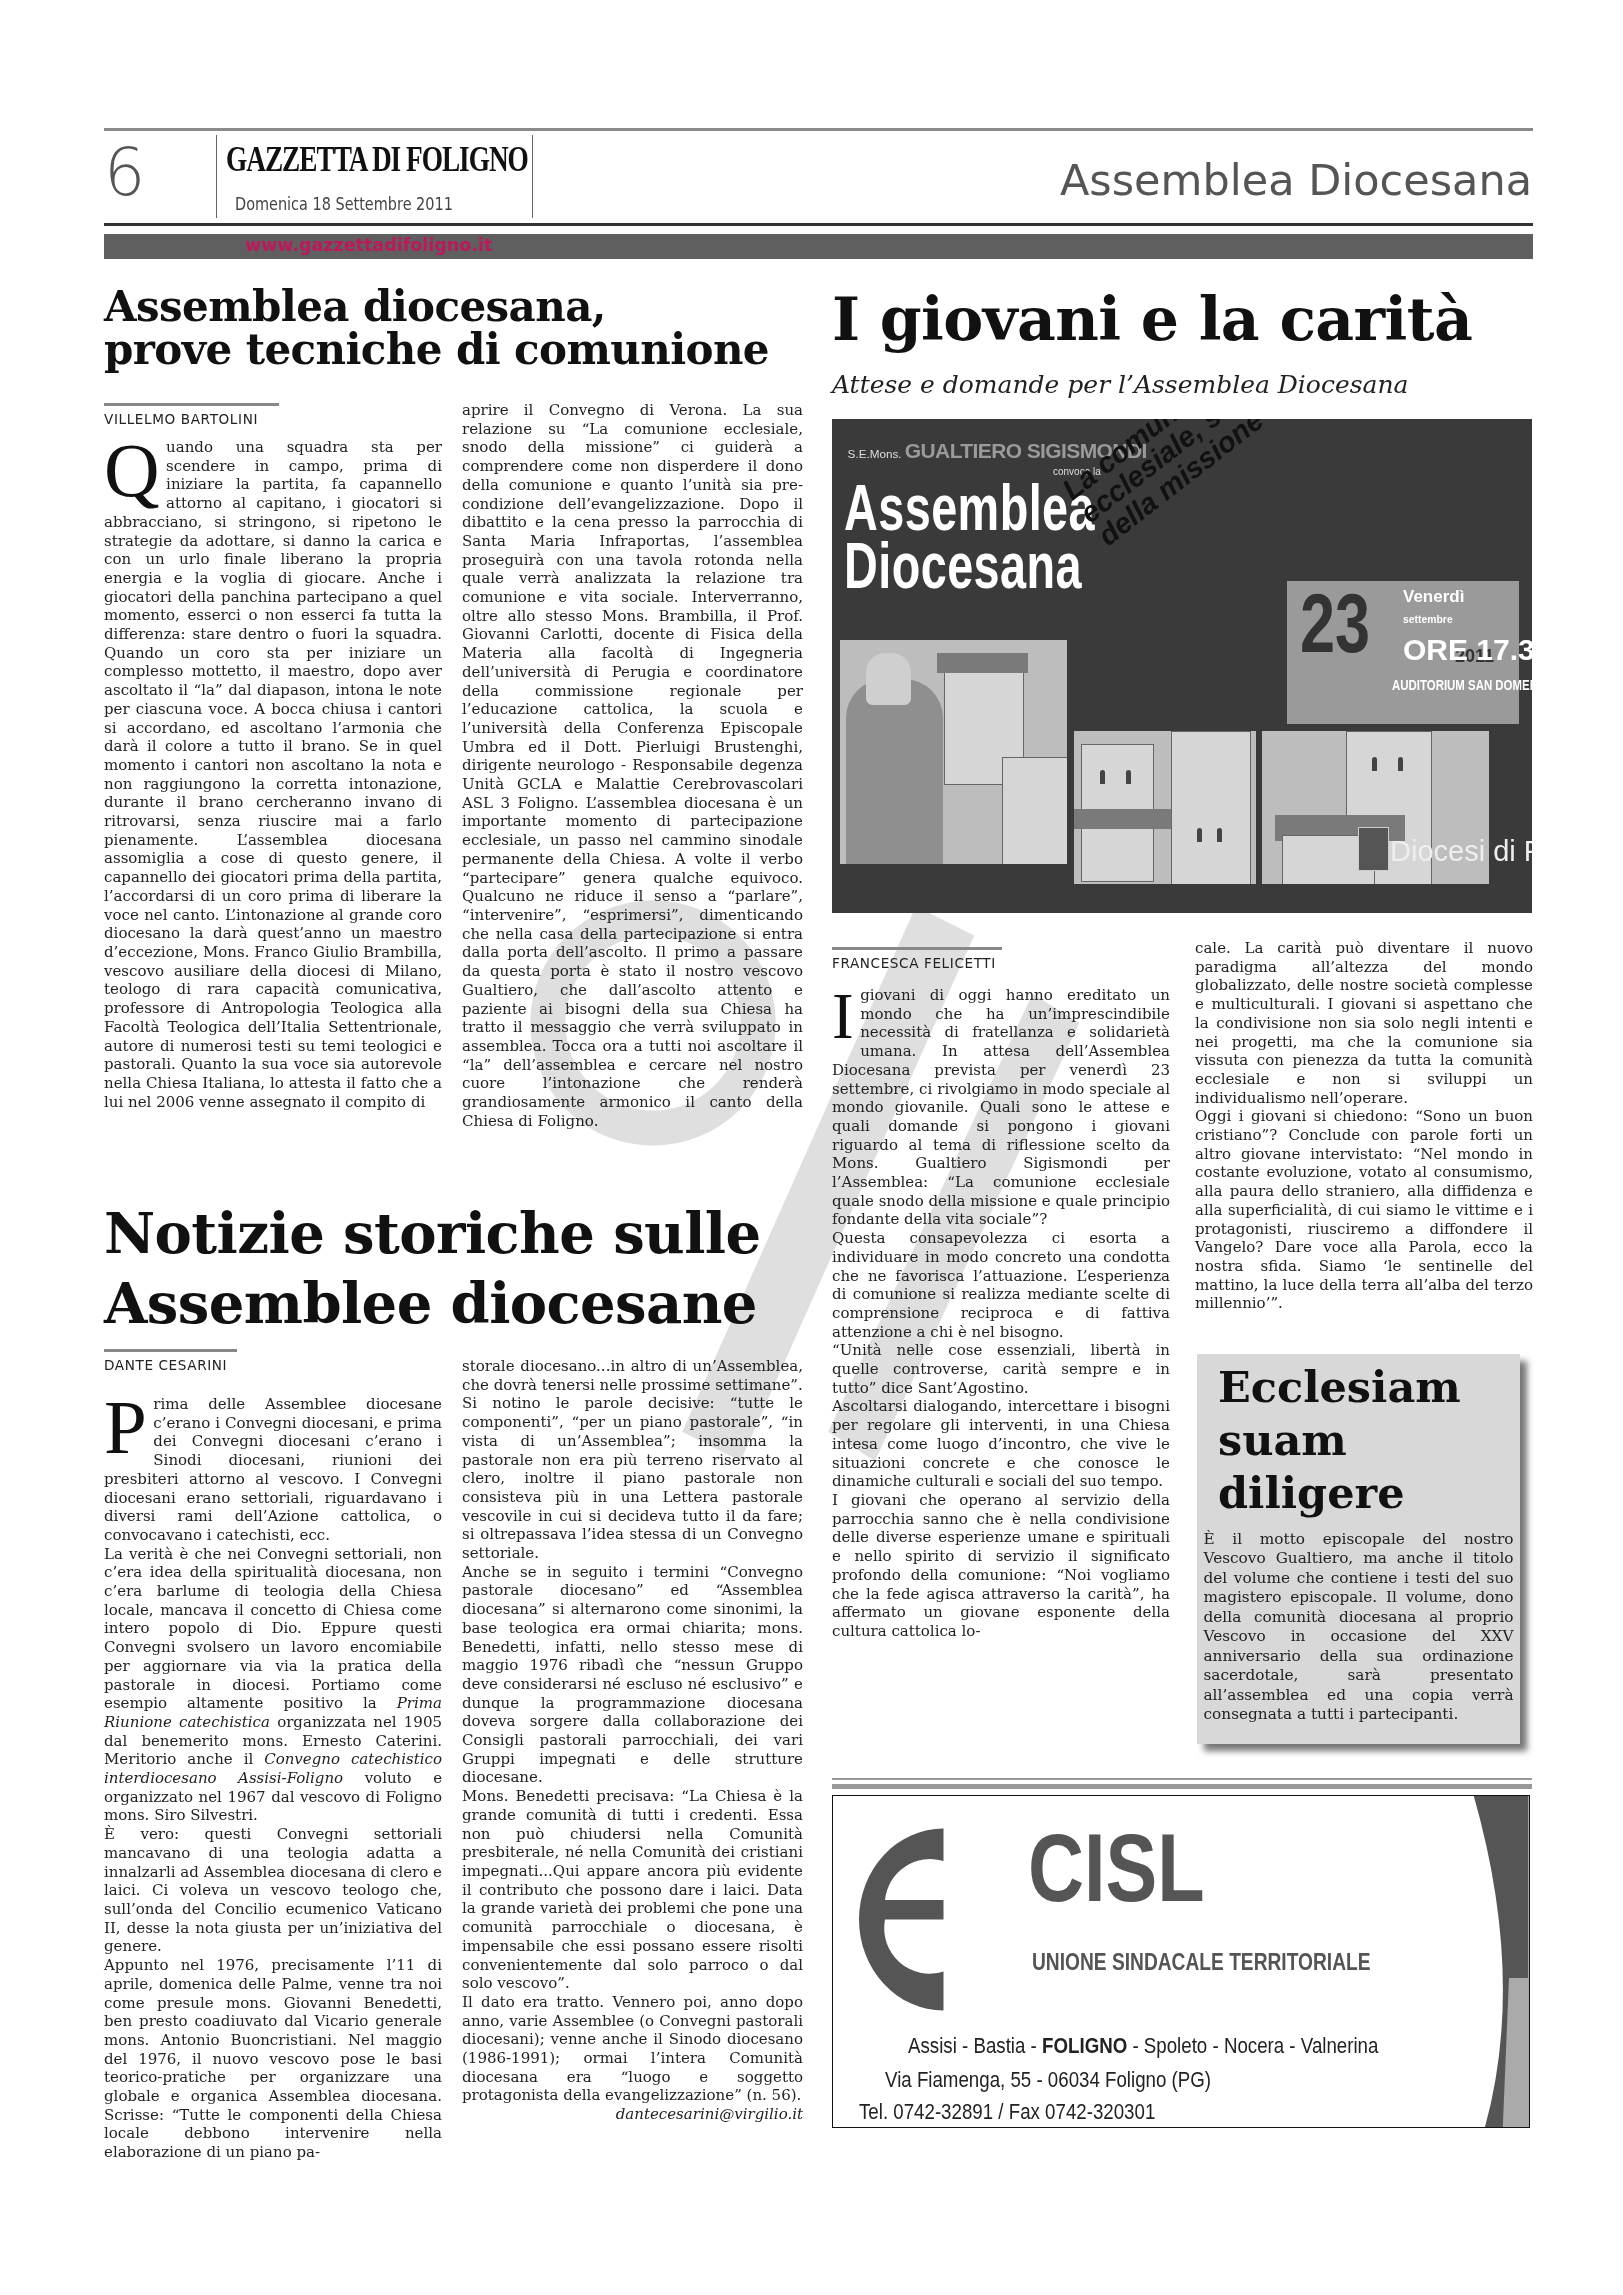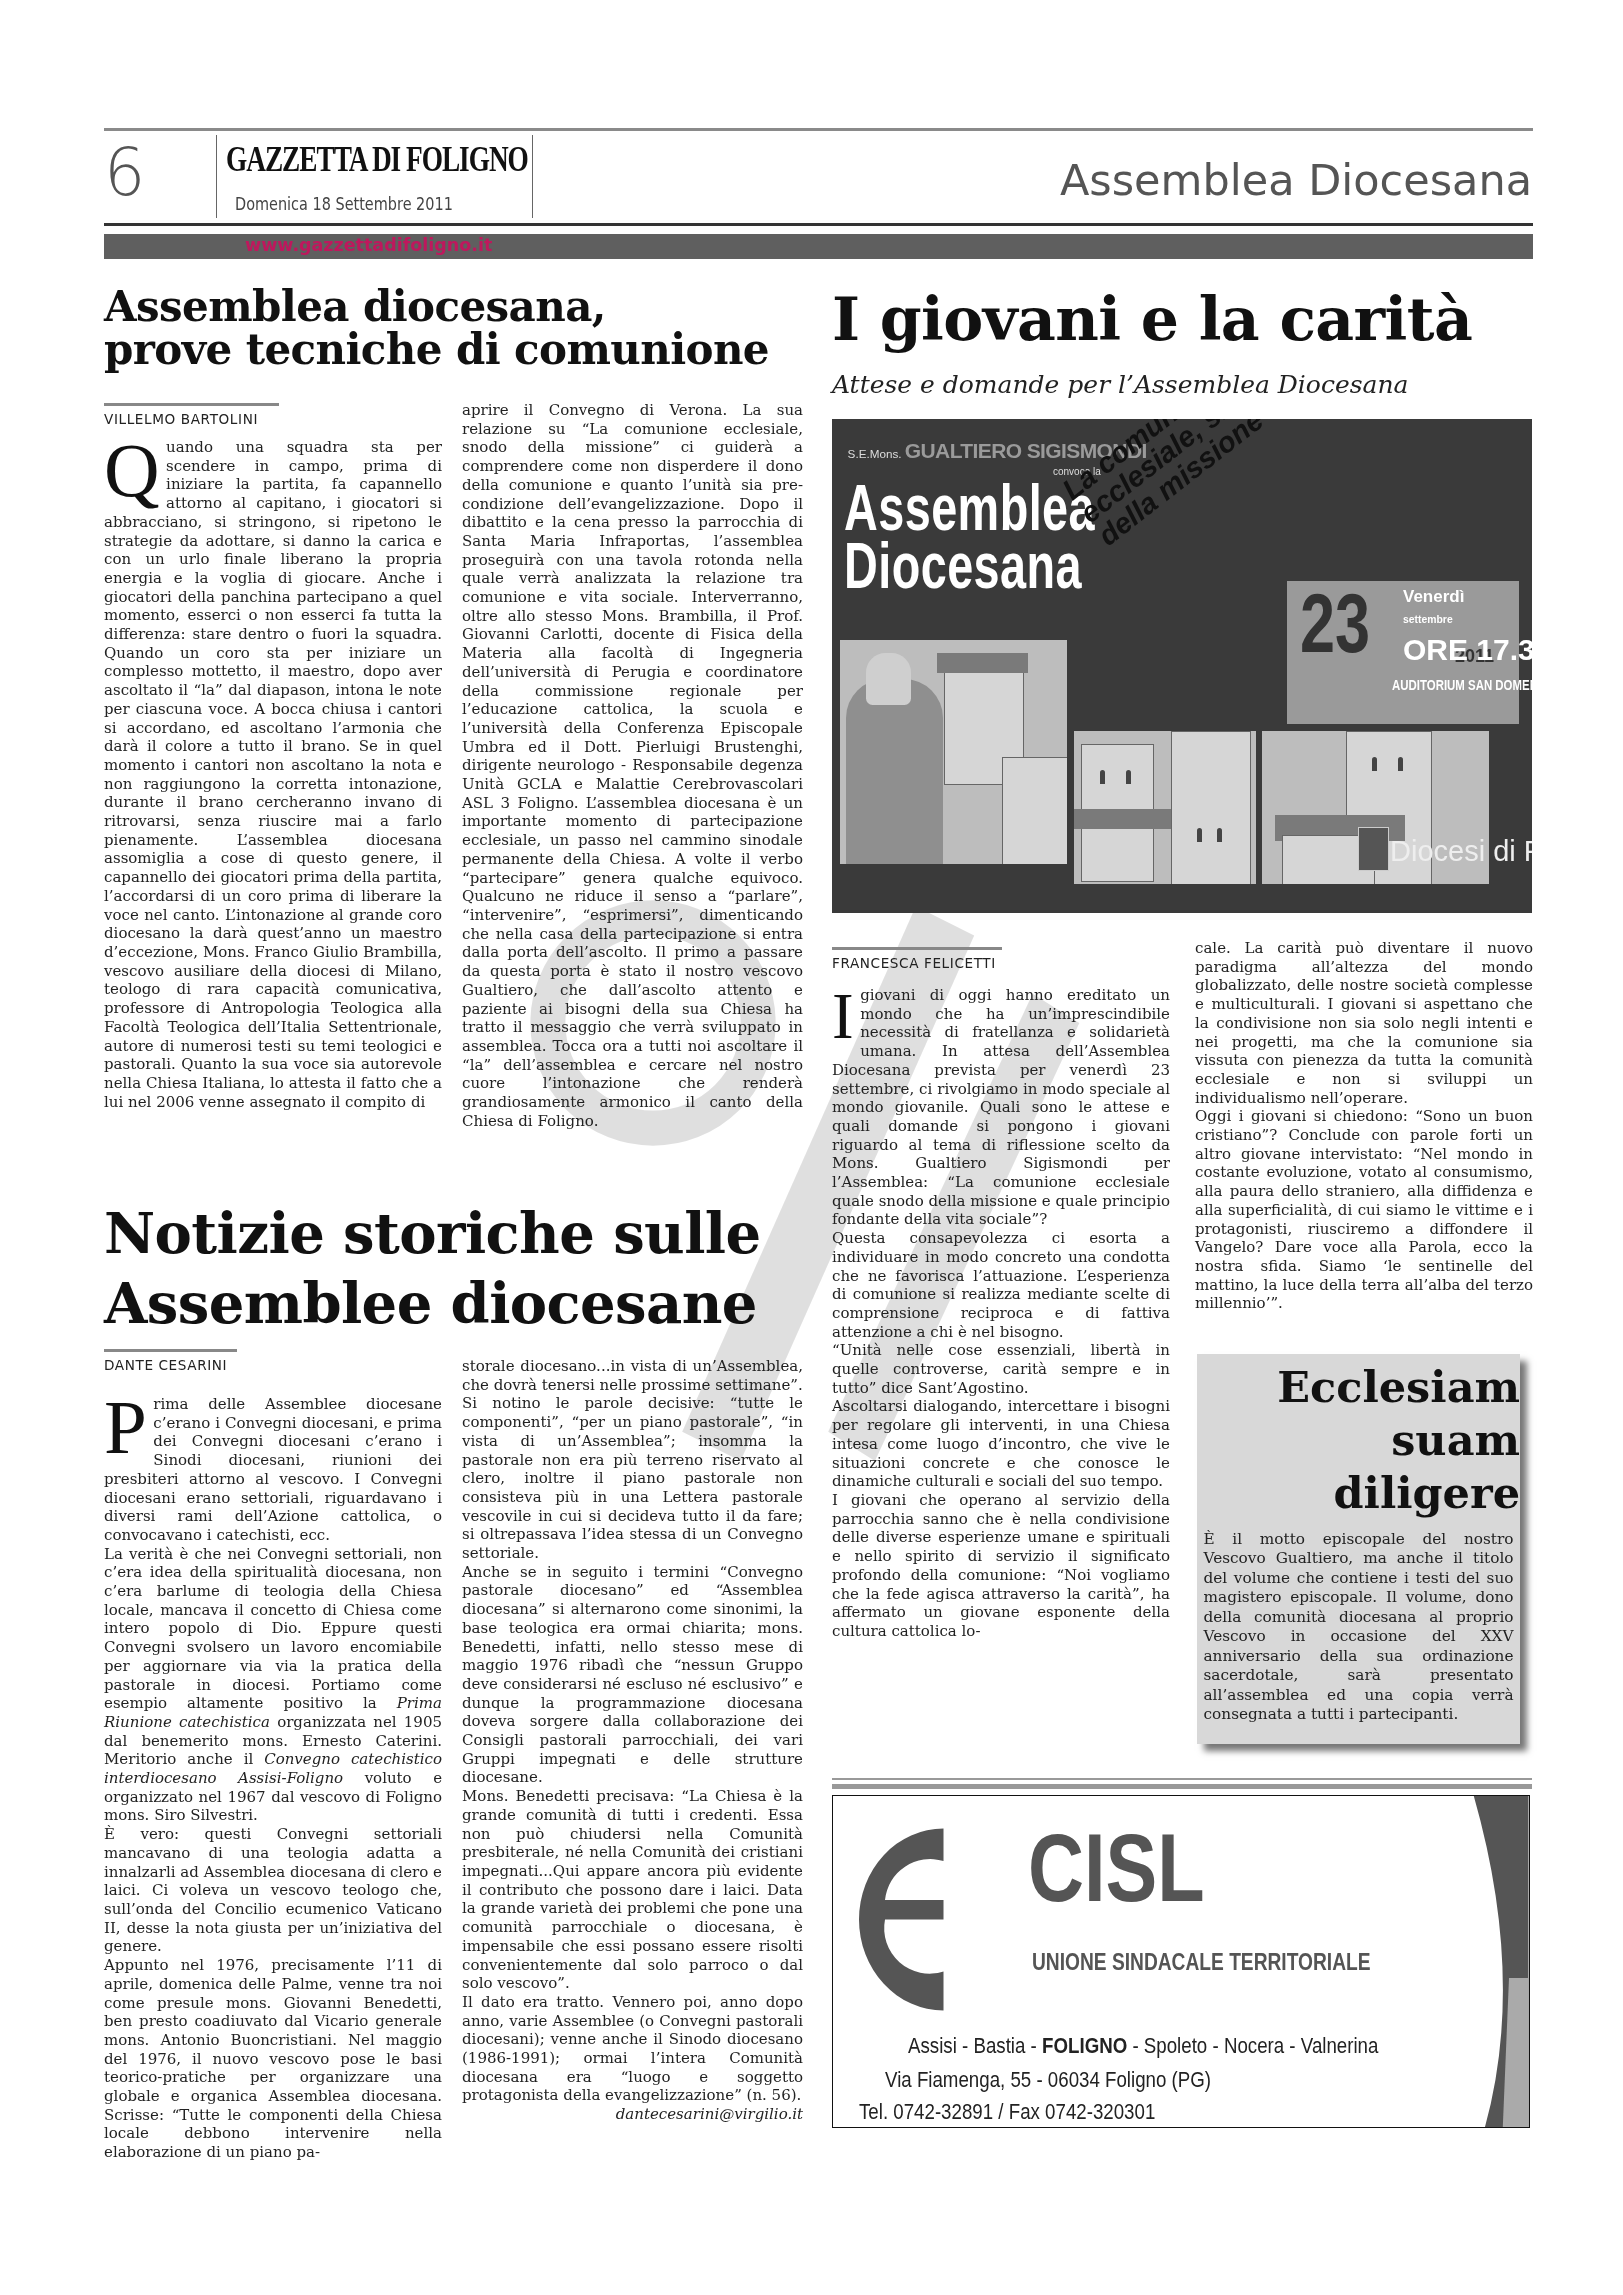--- a/index.html
+++ b/index.html
@@ -41,21 +41,21 @@
   .poster-small { font-family: "Liberation Sans", sans-serif; font-weight: bold; color: #fff; white-space: nowrap; }
   .painting { background: #bdbdbd; overflow: hidden; }
   .painting .roof { position: absolute; background: #7a7a7a; }
   .painting .wall { position: absolute; background: #d6d6d6; border: 0.6px solid #666; }
   .painting .win { position: absolute; width: 5.2px; height: 14.3px; background: #444; border-radius: 2.6px 2.6px 0 0; }
   .poster-diocesi { left: 558px; top: 416px; font-family: "Liberation Sans", sans-serif; font-size: 29px; color: #eee; white-space: nowrap; }
   .poster-logo { left: 526px; top: 408px; width: 29px; height: 42px; border: 1.3px solid #ccc; background: #555; }
 
   
   .box { left: 1197px; top: 1354px; width: 323px; height: 390px; background: #d8d8d8; box-shadow: 6.5px 6.5px 6.5px #777; }
-  .box-title { font-family: "DejaVu Serif", serif; font-weight: bold; font-size: 43px; line-height: 53px; text-align: right; color: #111; margin-left: 21px; }
+  .box-title { font-family: "DejaVu Serif", serif; font-weight: bold; font-size: 43px; line-height: 53px; text-align: left; color: #111; margin-left: 21px; }
   .box-text { font-family: "DejaVu Serif", serif; font-size: 15.3px; line-height: 19.5px; text-align: justify; color: #222; margin-top: 10.4px; }
 
   
   .ad-rule1 { left: 832px; top: 1778px; width: 700px; height: 1.9px; background: #999; }
   .ad-rule2 { left: 832px; top: 1784px; width: 700px; height: 5.2px; background: #999; }
   .ad { left: 832px; top: 1795px; width: 696px; height: 331px; border: 1.9px solid #111; background: #fff; overflow: hidden; }
   .cisl { font-family: "Liberation Sans", sans-serif; color: #555; white-space: nowrap; }
 </style>
 </head>
 <body>
@@ -167,21 +167,21 @@
 </div>
 <div class="abs byline-rule" style="left:104px; top:1349px; width:133px;"></div>
 <div class="abs byline" style="left:104px; top:1357px;">DANTE CESARINI</div>
 <div class="abs col" style="left:104px; top:1395px; width:338px;">
   <p><span class="dropcap">P</span><span>rima delle Assemblee diocesane c’erano i Convegni diocesani, e prima dei Convegni diocesani c’erano i Sinodi diocesani, riunioni dei presbiteri attorno al vescovo. I Convegni diocesani erano settoriali, riguardavano i diversi rami dell’Azione cattolica, o convocavano i catechisti, ecc.</span></p>
   <p><span>La verità è che nei Convegni settoriali, non c’era idea della spiritualità diocesana, non c’era barlume di teologia della Chiesa locale, mancava il concetto di Chiesa come intero popolo di Dio. Eppure questi Convegni svolsero un lavoro encomiabile per aggiornare via via la pratica della pastorale in diocesi. Portiamo come esempio altamente positivo la </span><span class="it">Prima Riunione catechistica</span><span> organizzata nel 1905 dal benemerito mons. Ernesto Caterini. Meritorio anche il </span><span class="it">Convegno catechistico interdiocesano Assisi-Foligno</span><span> voluto e organizzato nel 1967 dal vescovo di Foligno mons. Siro Silvestri.</span></p>
   <p>È vero: questi Convegni settoriali mancavano di una teologia adatta a innalzarli ad Assemblea diocesana di clero e laici. Ci voleva un vescovo teologo che, sull’onda del Concilio ecumenico Vaticano II, desse la nota giusta per un’iniziativa del genere.</p>
   <p>Appunto nel 1976, precisamente l’11 di aprile, domenica delle Palme, venne tra noi come presule mons. Giovanni Benedetti, ben presto coadiuvato dal Vicario generale mons. Antonio Buoncristiani. Nel maggio del 1976, il nuovo vescovo pose le basi teorico-pratiche per organizzare una globale e organica Assemblea diocesana. Scrisse: “Tutte le componenti della Chiesa locale debbono intervenire nella elaborazione di un piano pa-</p>
 </div>
 <div class="abs col" style="left:462px; top:1357px; width:341px;">
-  <p>storale diocesano...in vista di un’Assemblea, che dovrà tenersi nelle prossime settimane”.</p>
+  <p>storale diocesano...in altro di un’Assemblea, che dovrà tenersi nelle prossime settimane”.</p>
   <p>Si notino le parole decisive: “tutte le componenti”, “per un piano pastorale”, “in vista di un’Assemblea”; insomma la pastorale non era più terreno riservato al clero, inoltre il piano pastorale non consisteva più in una Lettera pastorale vescovile in cui si decideva tutto il da fare; si oltrepassava l’idea stessa di un Convegno settoriale.</p>
   <p>Anche se in seguito i termini “Convegno pastorale diocesano” ed “Assemblea diocesana” si alternarono come sinonimi, la base teologica era ormai chiarita; mons. Benedetti, infatti, nello stesso mese di maggio 1976 ribadì che “nessun Gruppo deve considerarsi né escluso né esclusivo” e dunque la programmazione diocesana doveva sorgere dalla collaborazione dei Consigli pastorali parrocchiali, dei vari Gruppi impegnati e delle strutture diocesane.</p>
   <p>Mons. Benedetti precisava: “La Chiesa è la grande comunità di tutti i credenti. Essa non può chiudersi nella Comunità presbiterale, né nella Comunità dei cristiani impegnati...Qui appare ancora più evidente il contributo che possono dare i laici. Data la grande varietà dei problemi che pone una comunità parrocchiale o diocesana, è impensabile che essi possano essere risolti convenientemente dal solo parroco o dal solo vescovo”.</p>
   <p>Il dato era tratto. Vennero poi, anno dopo anno, varie Assemblee (o Convegni pastorali diocesani); venne anche il Sinodo diocesano (1986-1991); ormai l’intera Comunità diocesana era “luogo e soggetto protagonista della evangelizzazione” (n. 56).</p>
   <p class="sig">dantecesarini@virgilio.it</p>
 </div>
 
 <div class="abs ad-rule1"></div>
 <div class="abs ad-rule2"></div>
 <div class="abs ad">

